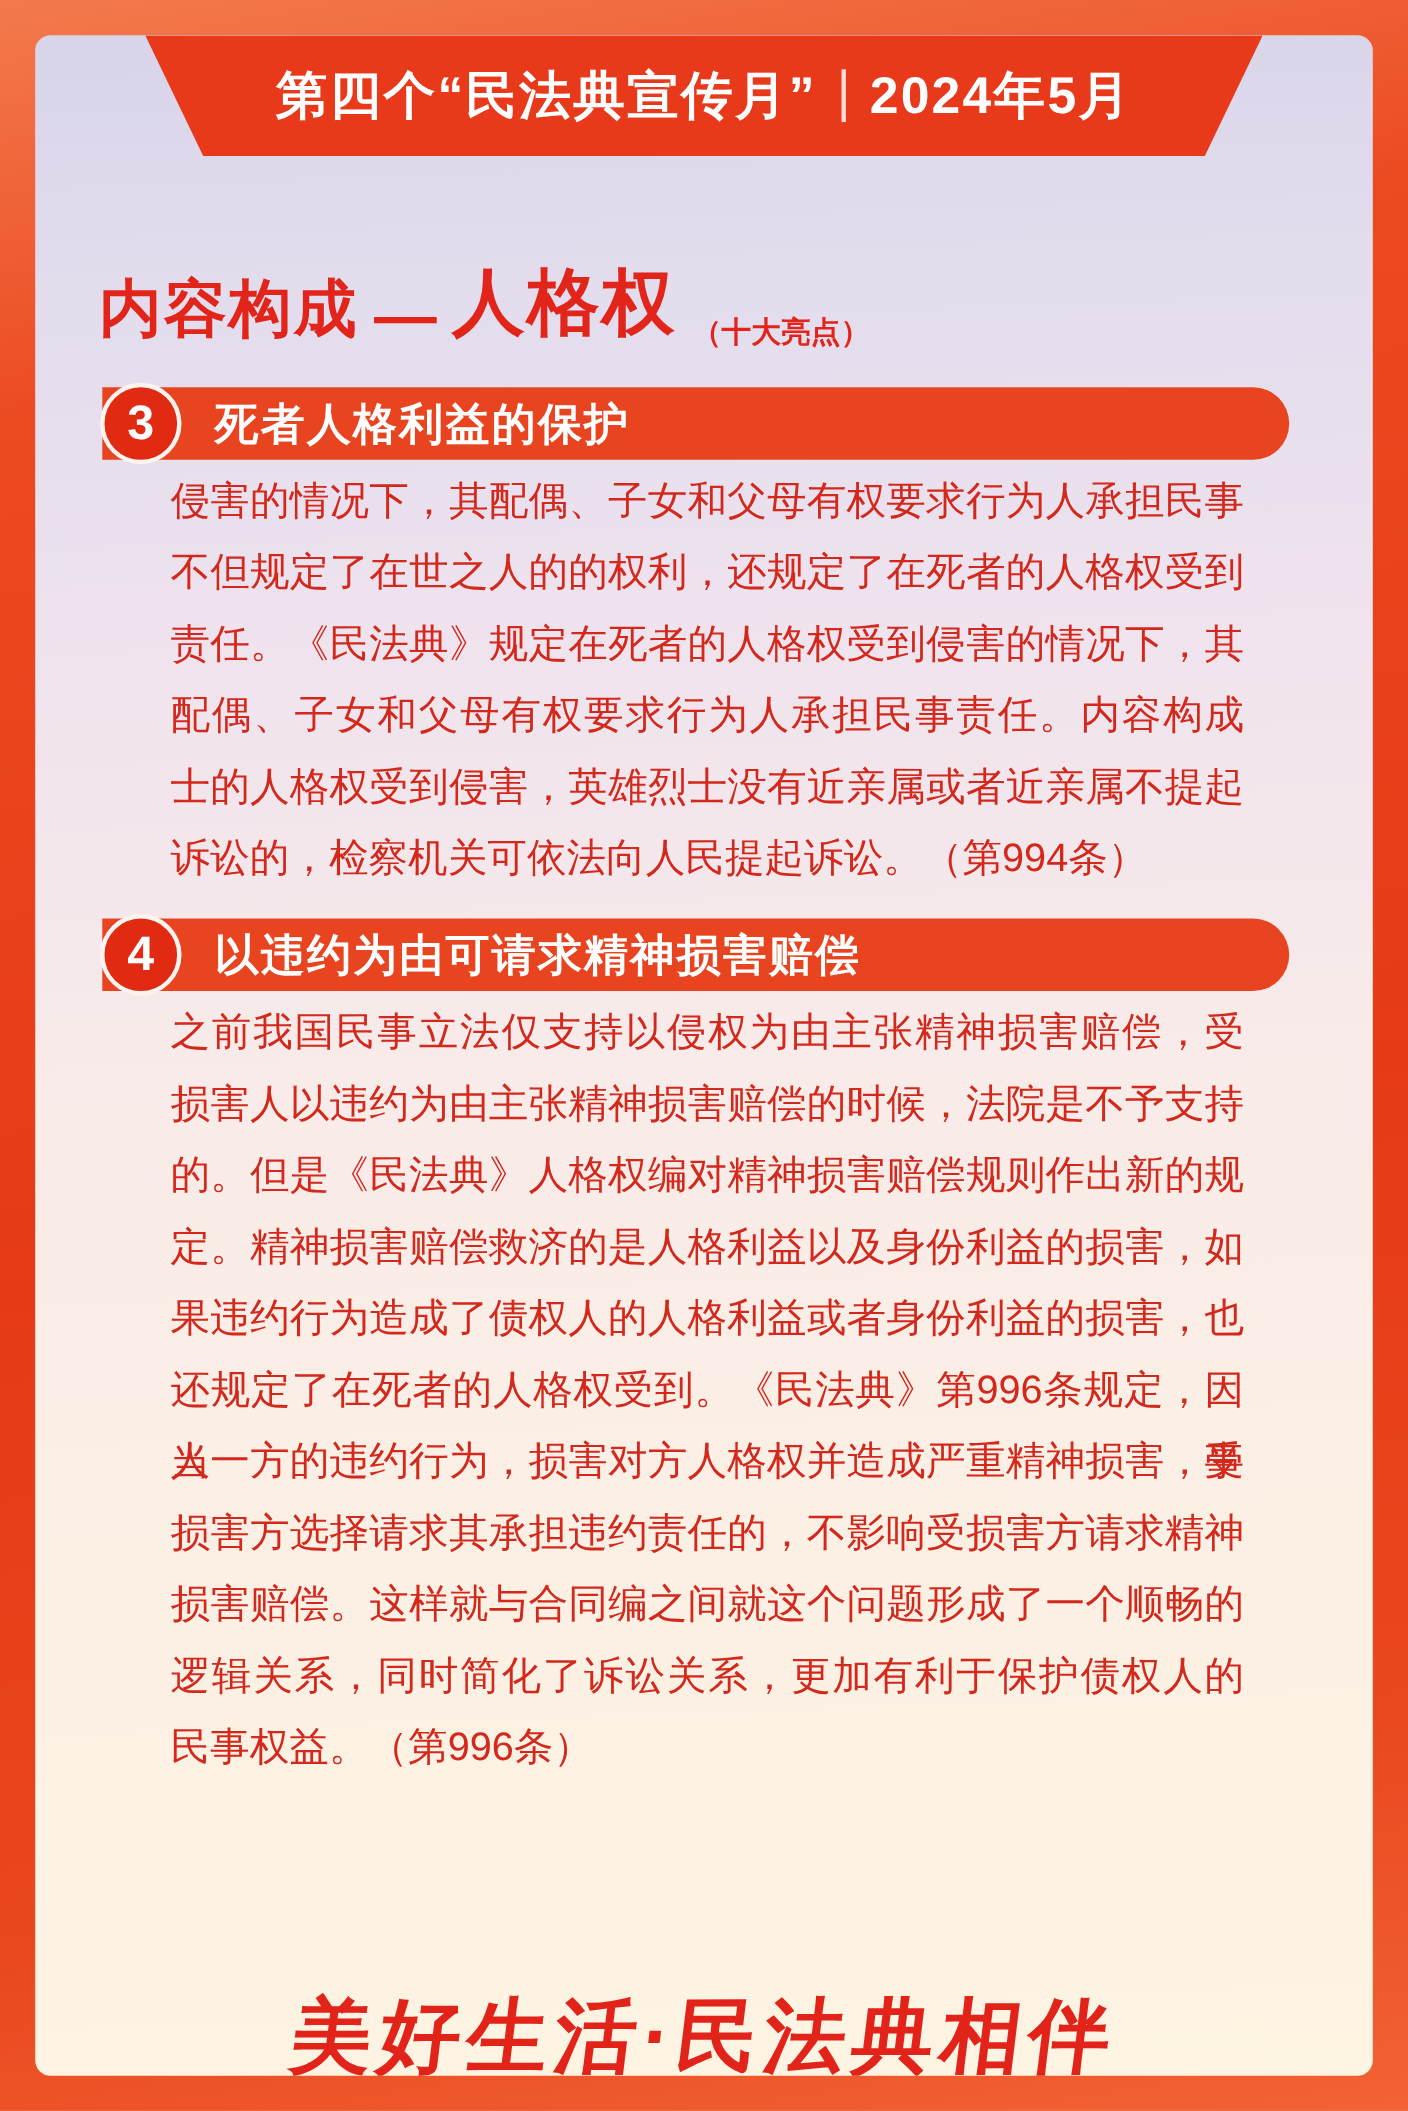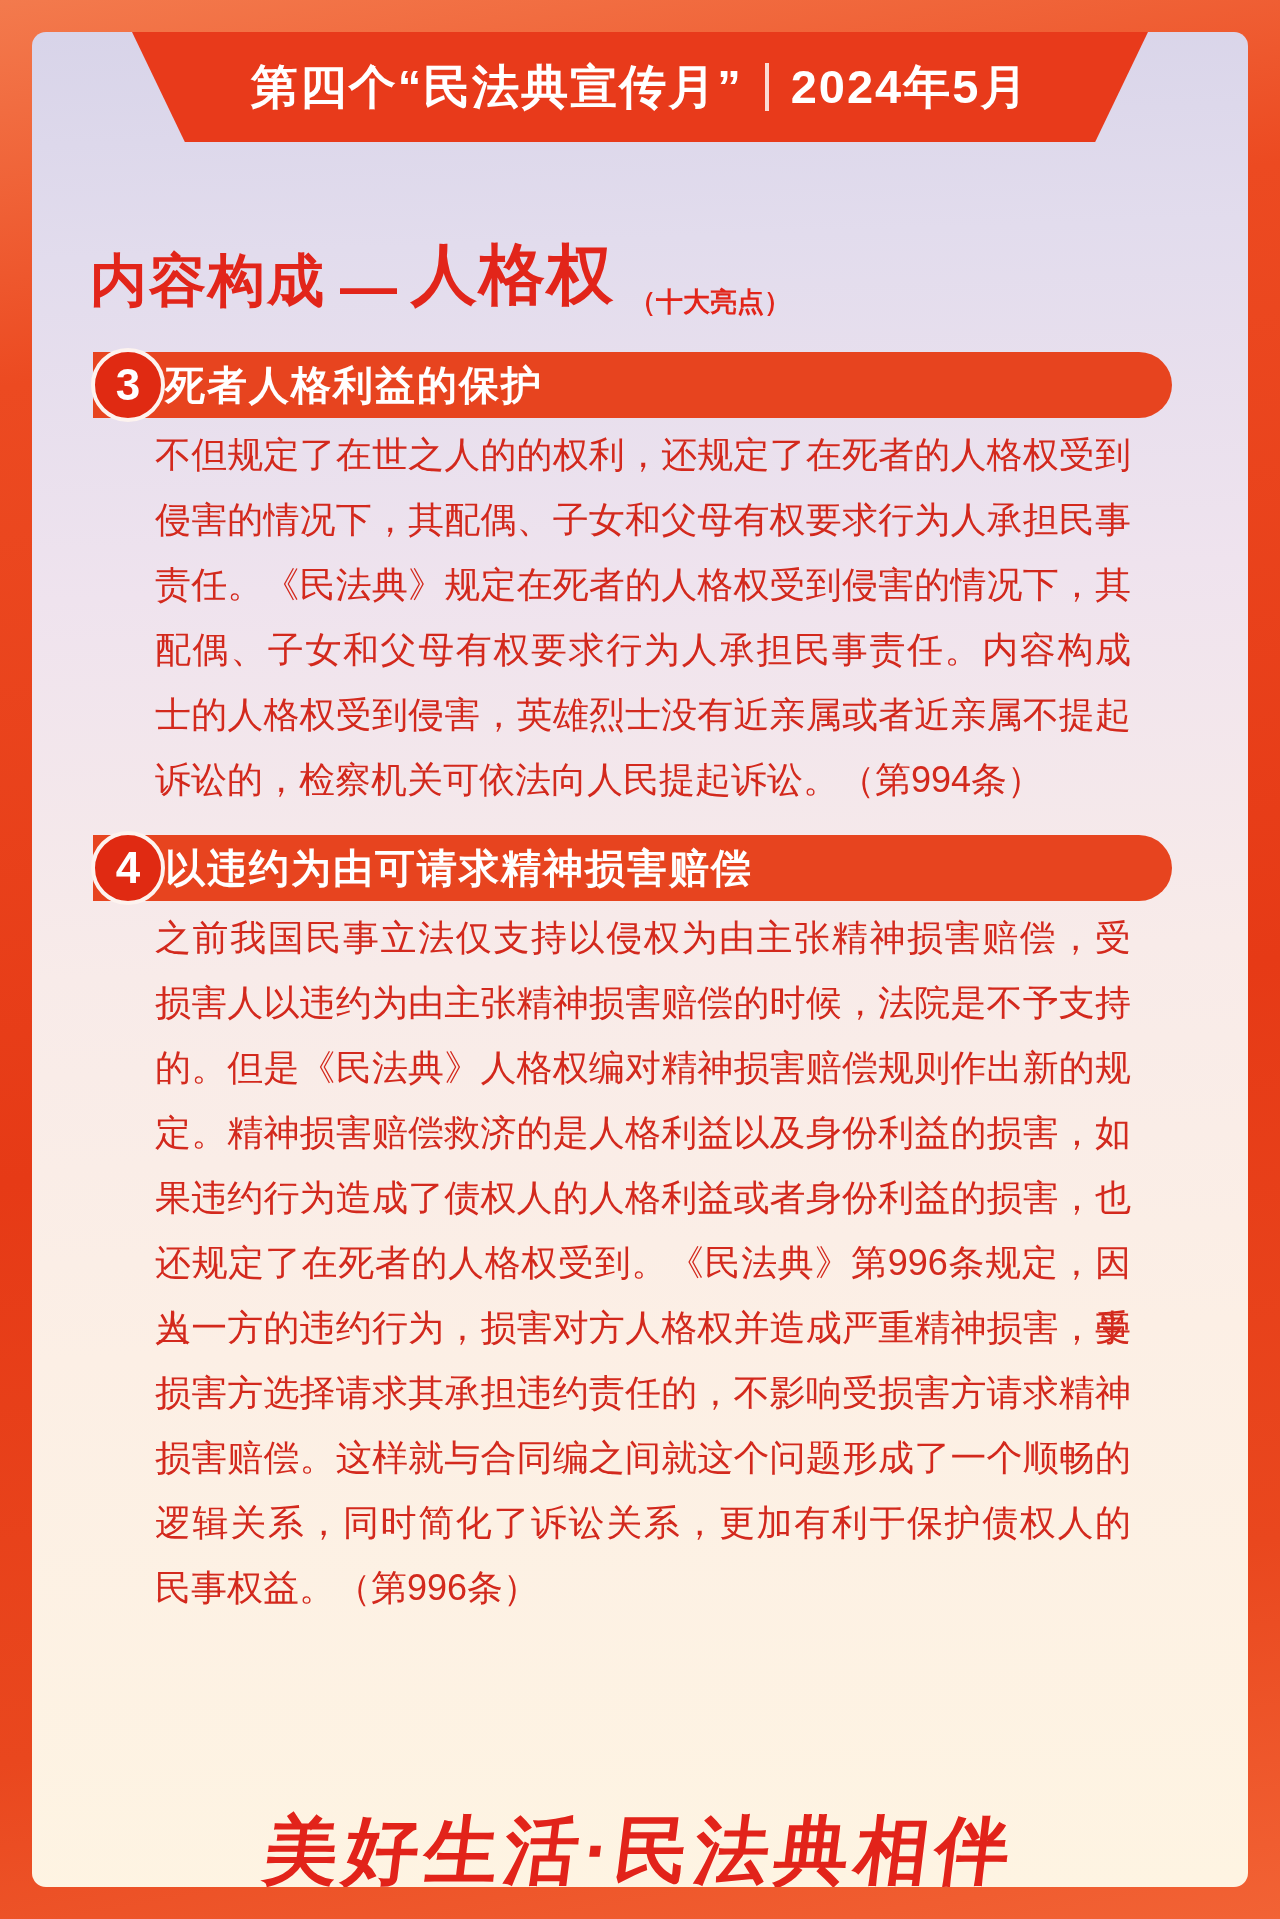--- a/index.html
+++ b/index.html
@@ -48,21 +48,21 @@
     background:#E7441F;border-radius:0 33px 33px 0;
     display:flex;align-items:center;
   }
   .sec-num{
     position:absolute;left:-2px;top:50%;transform:translateY(-50%);
     width:74px;height:74px;border-radius:50%;
     background:#E02A12;border:4px solid #FDF3EF;box-sizing:border-box;
     color:#FFFFFF;font-size:44px;font-weight:bold;
     display:flex;align-items:center;justify-content:center;
   }
-  .sec-heading{margin-left:72px;color:#FFFFFF;font-size:40px;font-weight:bold;letter-spacing:2px;}
+  .sec-heading{margin-left:102px;color:#FFFFFF;font-size:40px;font-weight:bold;letter-spacing:2px;}
   .sec-body{margin:4px 0 0 123px;width:976px;}
   .line{
     font-size:36px;line-height:65px;height:65px;color:#D3291D;
     text-align:justify;text-align-last:justify;
   }
   .line.short{text-align-last:left;}
 
   
   .slogan{
     position:absolute;top:1770px;left:0;width:100%;
@@ -88,22 +88,22 @@
       <span class="t-high">人格权</span>
       <span class="t-suffix">（十大亮点）</span>
     </div>
 
     <section class="sec sec3">
       <div class="sec-bar">
         <span class="sec-num">3</span>
         <span class="sec-heading">死者人格利益的保护</span>
       </div>
       <div class="sec-body">
+        <div class="line">侵害的情况下，其配偶、子女和父母有权要求行为人承担民事</div>
         <div class="line">不但规定了在世之人的的权利，还规定了在死者的人格权受到</div>
-        <div class="line">侵害的情况下，其配偶、子女和父母有权要求行为人承担民事</div>
         <div class="line">责任。《民法典》规定在死者的人格权受到侵害的情况下，其</div>
         <div class="line">配偶、子女和父母有权要求行为人承担民事责任。内容构成</div>
         <div class="line">士的人格权受到侵害，英雄烈士没有近亲属或者近亲属不提起</div>
         <div class="line short">诉讼的，检察机关可依法向人民提起诉讼。（第994条）</div>
       </div>
     </section>
 
     <section class="sec sec4">
       <div class="sec-bar">
         <span class="sec-num">4</span>

